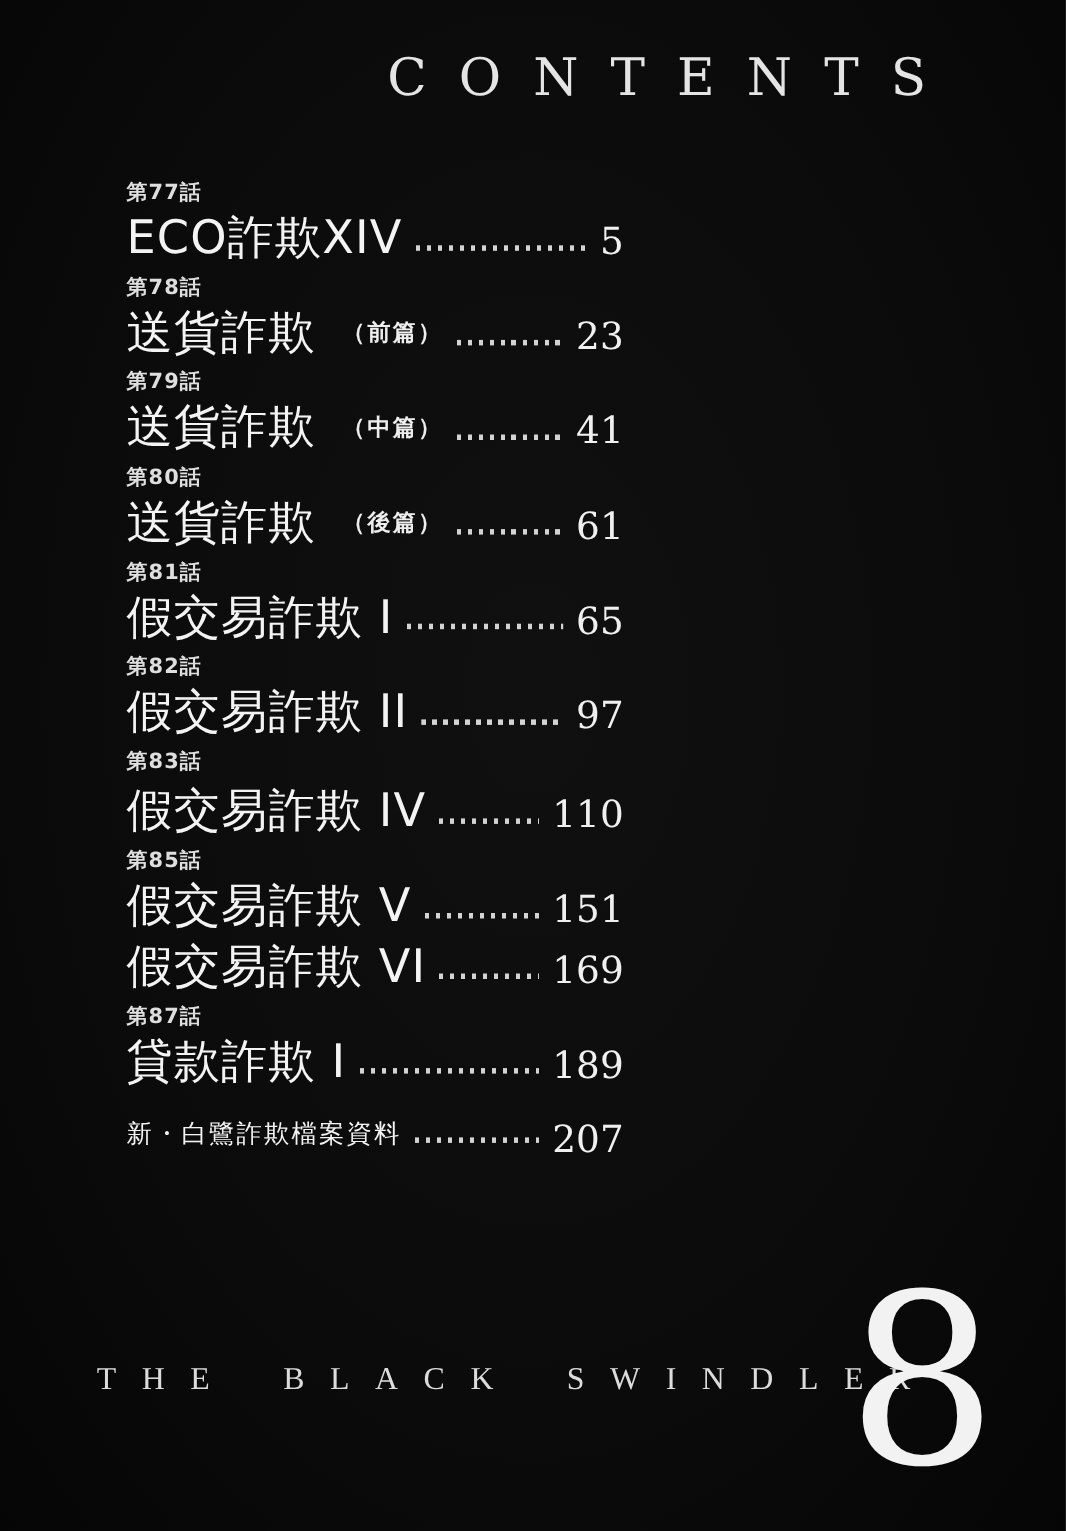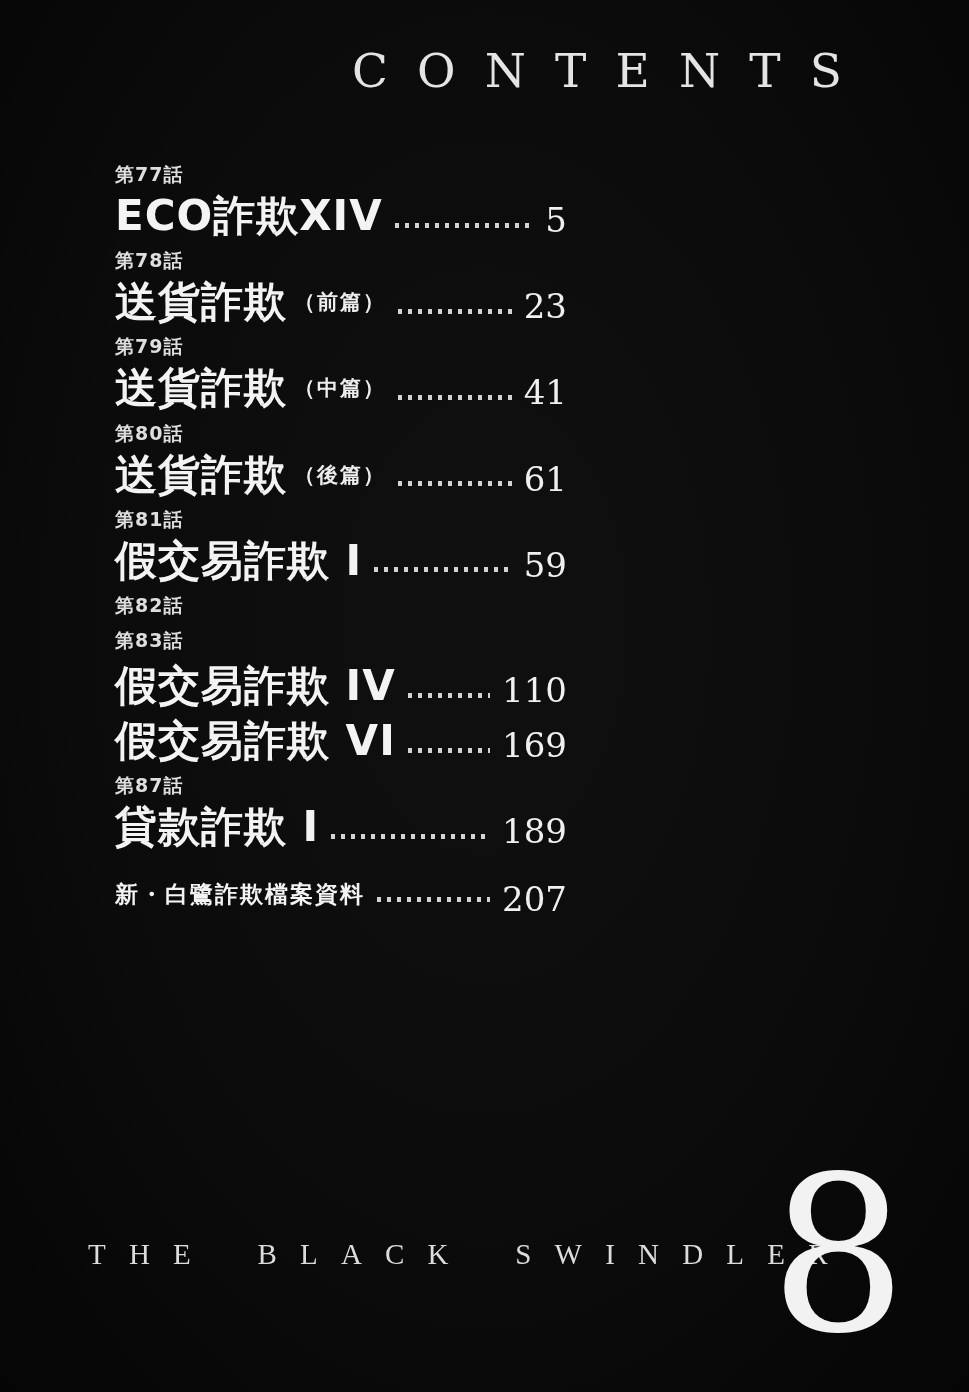--- a/index.html
+++ b/index.html
@@ -33,31 +33,31 @@
     margin-bottom: 5px;
     font-weight: bold;
   }
   .title-row {
     display: flex;
     align-items: center;
     width: 452px;
   }
   .title {
     font-size: 42px;
-    font-weight: 700;
+    font-weight: 400;
     color: #f3f3f3;
     letter-spacing: 1px;
     line-height: 1.1;
     white-space: nowrap;
   }
   .subtitle {
     font-size: 21px;
     font-weight: 700;
     color: #ededed;
-    margin-left: 7px;
+    margin-left: 24px;
     letter-spacing: 2px;
     white-space: nowrap;
   }
   .subtitle:empty { display: none; }
   .leader {
     flex: 1;
     height: 5px;
     margin: 0 12px;
     align-self: center;
     transform: translateY(9px);
@@ -145,41 +145,56 @@
       <span class="page">61</span>
     </div>
   </div>
 
   <div class="entry">
     <div class="chapter">第81話</div>
     <div class="title-row">
       <span class="title">假交易詐欺 I</span>
 
       <span class="leader"></span>
-      <span class="page">59</span>
+      <span class="page">65</span>
     </div>
   </div>
 
   <div class="entry">
     <div class="chapter">第82話</div>
+    <div class="title-row">
+      <span class="title">假交易詐欺 II</span>
+
+      <span class="leader"></span>
+      <span class="page">97</span>
+    </div>
   </div>
 
   <div class="entry">
     <div class="chapter">第83話</div>
   </div>
 
   <div class="entry">
     <div class="title-row">
       <span class="title">假交易詐欺 IV</span>
 
       <span class="leader"></span>
       <span class="page">110</span>
     </div>
   </div>
 
+  <div class="entry">
+    <div class="chapter">第85話</div>
+    <div class="title-row">
+      <span class="title">假交易詐欺 V</span>
+
+      <span class="leader"></span>
+      <span class="page">151</span>
+    </div>
+  </div>
 
   <div class="entry">
     <div class="title-row">
       <span class="title">假交易詐欺 VI</span>
 
       <span class="leader"></span>
       <span class="page">169</span>
     </div>
   </div>
 

